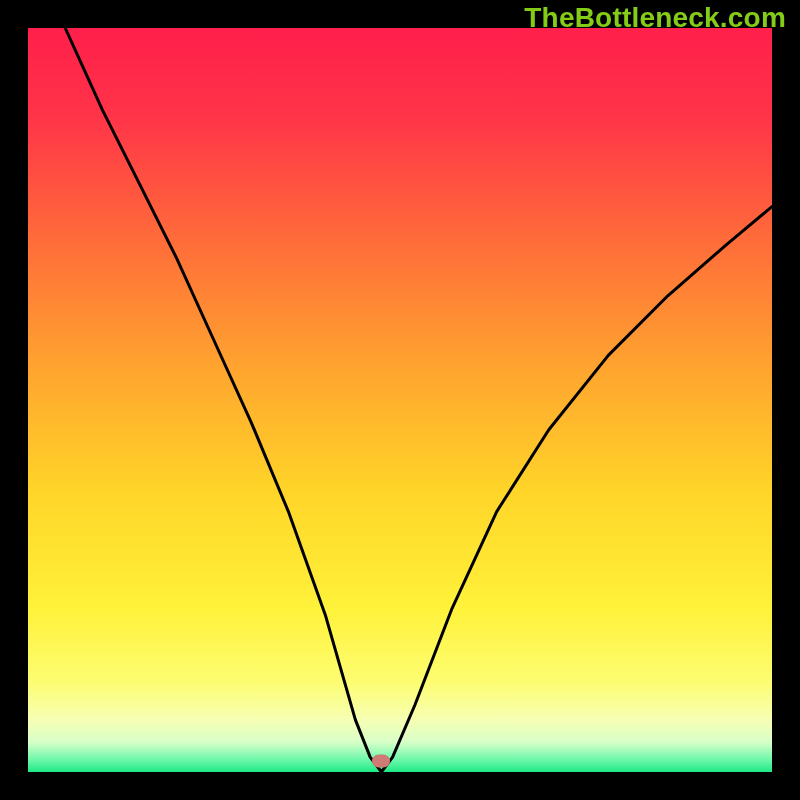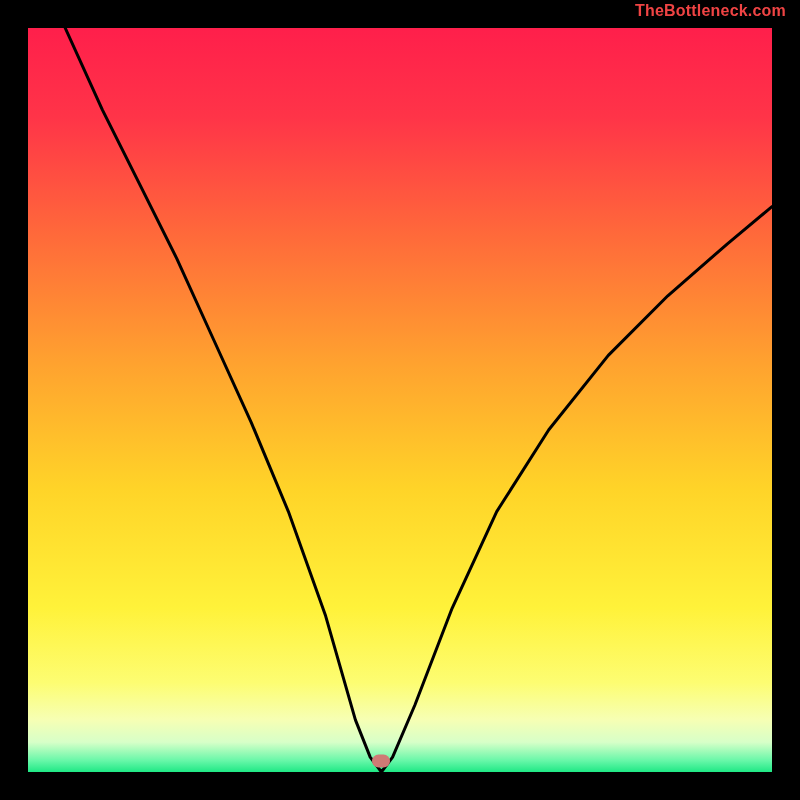--- a/index.html
+++ b/index.html
@@ -16,23 +16,23 @@
     top: 0;
     width: 800px;
     height: 800px;
     background: #000;
   }
   .watermark {
     position: absolute;
     top: 2px;
     right: 14px;
     font-family: Arial, Helvetica, sans-serif;
-    font-size: 16px;
+    font-size: 28px;
     font-weight: 600;
-    color: #ef4444;
+    color: #84cc16;
     letter-spacing: 0.2px;
   }
   .plot-area {
     position: absolute;
     left: 28px;
     top: 28px;
     width: 744px;
     height: 744px;
     overflow: hidden;
   }

